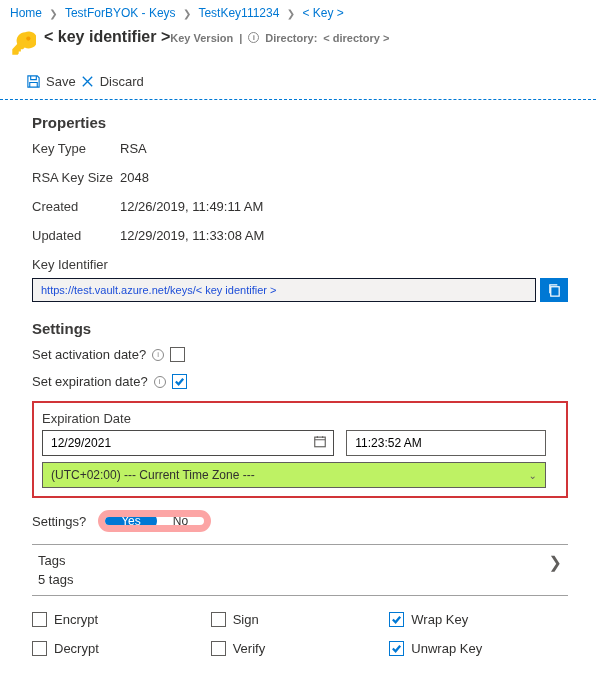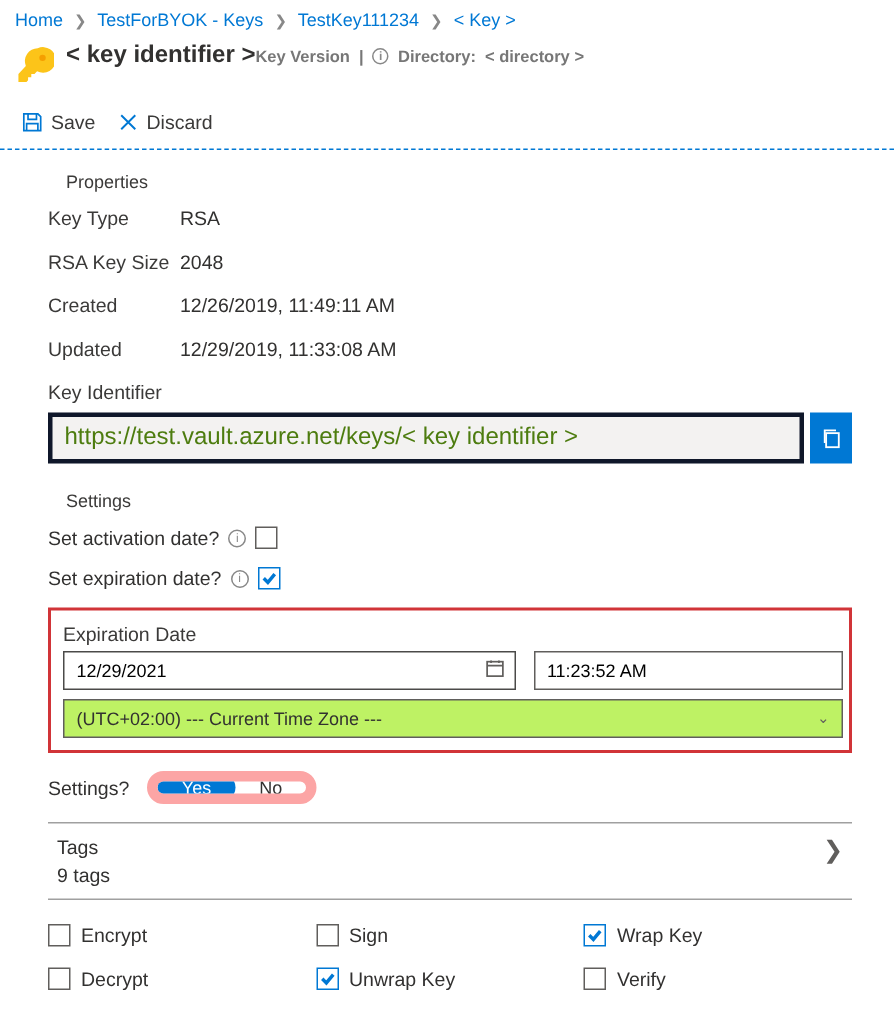--- a/index.html
+++ b/index.html
@@ -6,40 +6,40 @@
   body { font-family: "Segoe UI", -apple-system, Arial, sans-serif; font-size: 13px; color: #323130; background: #fff; width: 596px; }
   .breadcrumb { padding: 6px 10px 4px 10px; font-size: 12px; }
   .breadcrumb a { color: #0078d4; text-decoration: none; cursor: pointer; }
   .breadcrumb .chev { color: #888; padding: 0 4px; font-size: 10px; }
   .titlebar { display: flex; align-items: flex-start; padding: 4px 10px 8px 10px; }
   .keyicon { width: 26px; height: 30px; margin-right: 8px; margin-top: 2px; }
   .titlestack { display: flex; flex-direction: row; }
   .title { font-size: 16px; font-weight: 600; color: #323130; }
   .subtitle { font-size: 11px; color: #777; margin-top: 1px; display: flex; align-items: center; gap: 6px; font-weight: bold; }
   .subtitle .info { width: 11px; height: 11px; border: 1px solid #888; border-radius: 50%; display: inline-flex; align-items: center; justify-content: center; font-size: 8px; color: #888; }
-  .toolbar { display: flex; gap: 14px; padding: 6px 10px 8px 14px; }
+  .toolbar { display: flex; gap: 4px; padding: 6px 10px 8px 26px; }
   .tbtn { display: flex; align-items: center; gap: 5px; color: #3b3a39; cursor: pointer; font-size: 13px; }
   .tbtn svg { width: 15px; height: 15px; }
   .dashed { border: none; border-top: 1.5px dashed #0078d4; margin: 2px 0 14px 0; }
   .content { padding: 0 28px 14px 32px; }
-  .section-h { font-size: 12px; color: #3b3a39; margin: 6px 0 10px 12px; font-weight: 400; }
+  .section-h { font-size: 15px; color: #3b3a39; margin: 6px 0 10px 0; font-weight: 700; }
   .row { display: flex; align-items: center; margin: 8px 0 14px 0; font-size: 13px; }
   .row .lab { width: 88px; color: #3b3a39; }
   .row .val { color: #323130; }
   .fullline { margin: 4px 0 6px 0; font-size: 13px; color: #3b3a39; }
   .uribox { display: flex; margin: 6px 0 18px 0; }
-  .uriinput { flex: 1; background: #f3f2f1; border: 3px solid #0f172a; padding: 5px 8px; font-size: 16px; color: #4d7c0f; font-family: inherit; }
+  .uriinput { flex: 1; background: #f3f2f1; border: 1px solid #0f172a; padding: 5px 8px; font-size: 11px; color: #1d4ed8; font-family: inherit; }
   .copybtn { width: 28px; background: #0078d4; border: none; display: flex; align-items: center; justify-content: center; cursor: pointer; margin-left: 4px; }
   .copybtn svg { width: 15px; height: 15px; fill: #fff; }
   .settings-row { display: flex; align-items: center; gap: 6px; margin: 8px 0 12px 0; font-size: 13px; }
   .oinfo { width: 12px; height: 12px; border: 1px solid #888; border-radius: 50%; display: inline-flex; align-items: center; justify-content: center; font-size: 8px; color: #888; }
   .chk { width: 15px; height: 15px; border: 1px solid #605e5c; display: inline-flex; align-items: center; justify-content: center; cursor: pointer; background: #fff; }
   .chk.on { border-color: #0078d4; }
   .chk.on svg { width: 11px; height: 11px; fill: none; stroke: #0078d4; stroke-width: 2.5; }
-  .highlight { border: 2px solid #d13438; padding: 8px 4px 8px 8px; margin: 6px 0 12px 0; }
+  .highlight { border: 2px solid #d13438; padding: 8px 20px 8px 8px; margin: 6px 0 12px 0; }
   .exp-lab { font-size: 13px; color: #3b3a39; margin-bottom: 4px; }
   .exp-row { display: flex; gap: 12px; }
   .exp-date { position: relative; flex: 0 0 58%; }
   .exp-date input, .exp-time input { width: 100%; border: 1.5px solid #605e5c; padding: 5px 8px; font-size: 12px; font-family: inherit; }
   .exp-date input { border-color: #4b4a49; }
   .exp-time { flex: 1; }
   .calicon { position: absolute; right: 7px; top: 50%; transform: translateY(-50%); pointer-events: none; }
   .calicon svg { width: 14px; height: 14px; stroke: #605e5c; fill: none; stroke-width: 1.3; }
   .tzselect { margin-top: 6px; border: 1px solid #605e5c; padding: 5px 8px; font-size: 12px; display: flex; justify-content: space-between; align-items: center; cursor: pointer; background: #bef264; }
   .tzselect .dd { font-size: 10px; color: #605e5c; }
@@ -172,21 +172,21 @@
     <span>Settings?</span>
     <div class="pill">
       <span class="opt sel">Yes</span>
       <span class="opt">No</span>
     </div>
   </div>
 
   <div class="tags">
     <div class="tstack">
       <span>Tags</span>
-      <span>9 tags</span>
+      <span>5 tags</span>
     </div>
     <span class="chev">❯</span>
   </div>
 
   <div class="perm">
     <div class="perm-grid" id="perm-grid">
         <div class="perm-item">
           <span class="chk"></span>
           <span>Encrypt</span>
         </div>
@@ -200,26 +200,26 @@
               <polyline points="2,6 5,9 10,3"></polyline>
             </svg>
           </span>
           <span>Wrap Key</span>
         </div>
         <div class="perm-item">
           <span class="chk"></span>
           <span>Decrypt</span>
         </div>
         <div class="perm-item">
+          <span class="chk"></span>
+          <span>Verify</span>
+        </div>
+        <div class="perm-item">
           <span class="chk on">
             <svg viewBox="0 0 12 12">
               <polyline points="2,6 5,9 10,3"></polyline>
             </svg>
           </span>
           <span>Unwrap Key</span>
         </div>
-        <div class="perm-item">
-          <span class="chk"></span>
-          <span>Verify</span>
-        </div>
       </div>
   </div>
 </div>
 
 </body></html>

